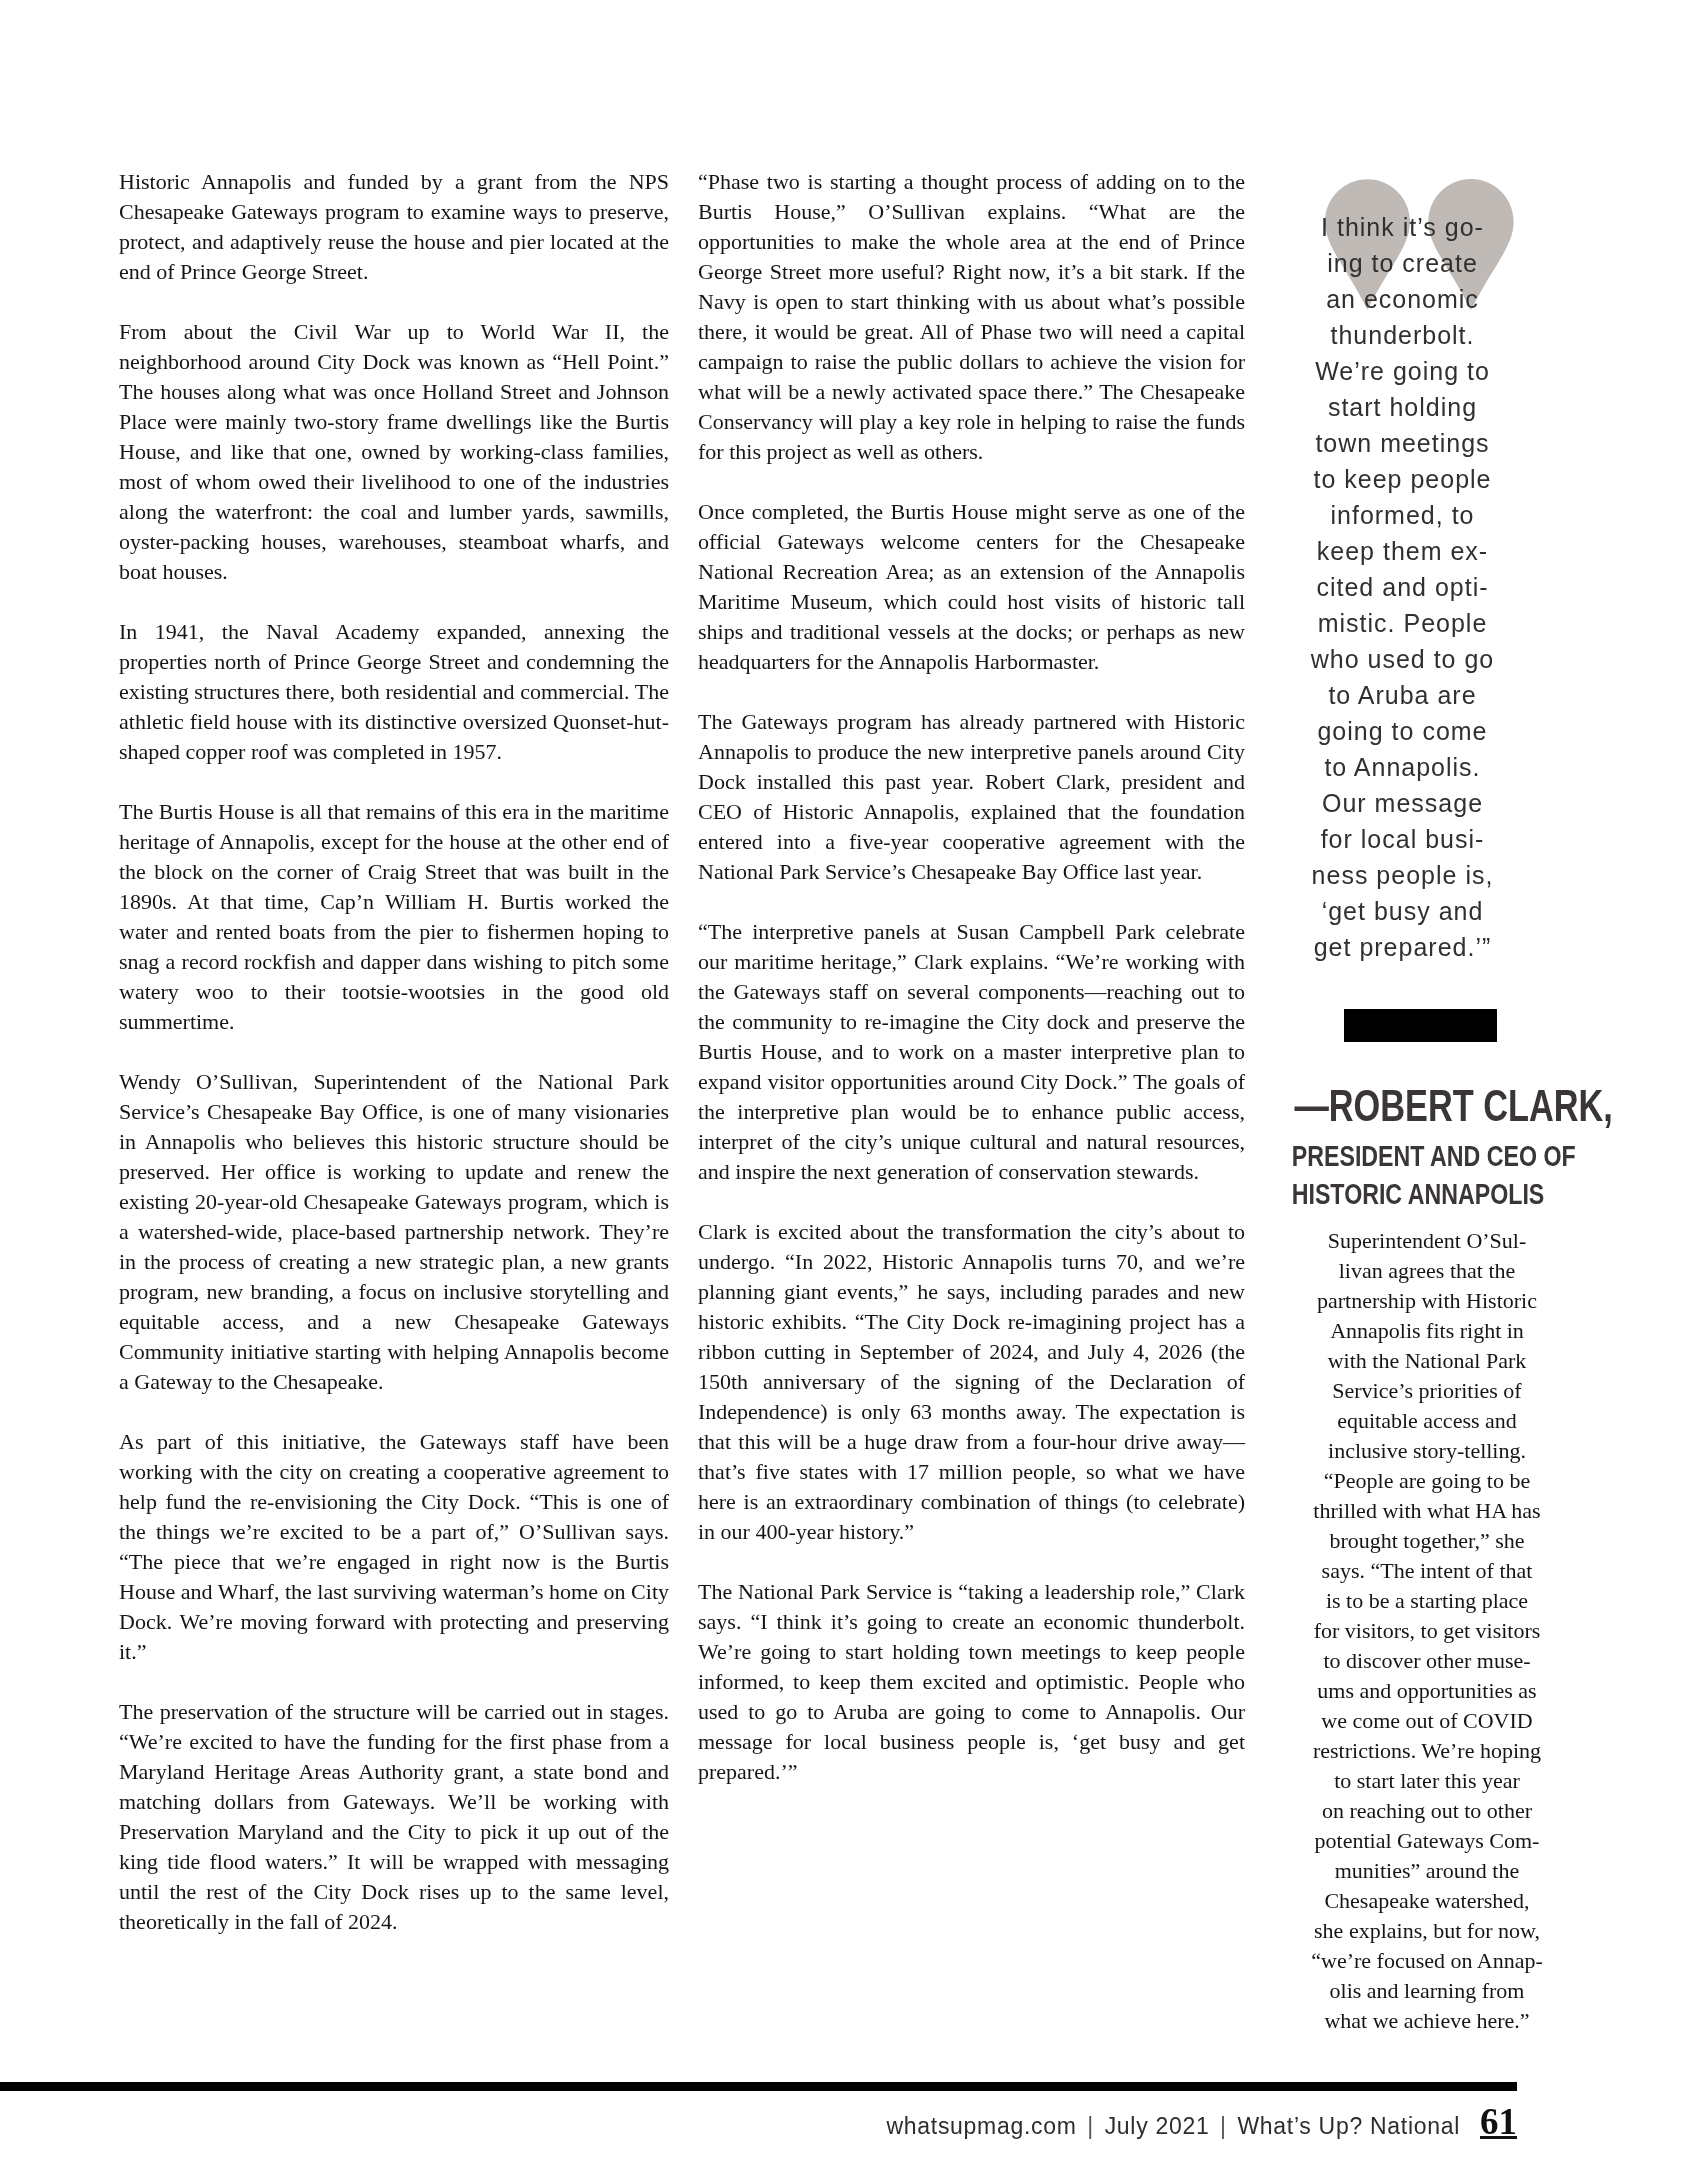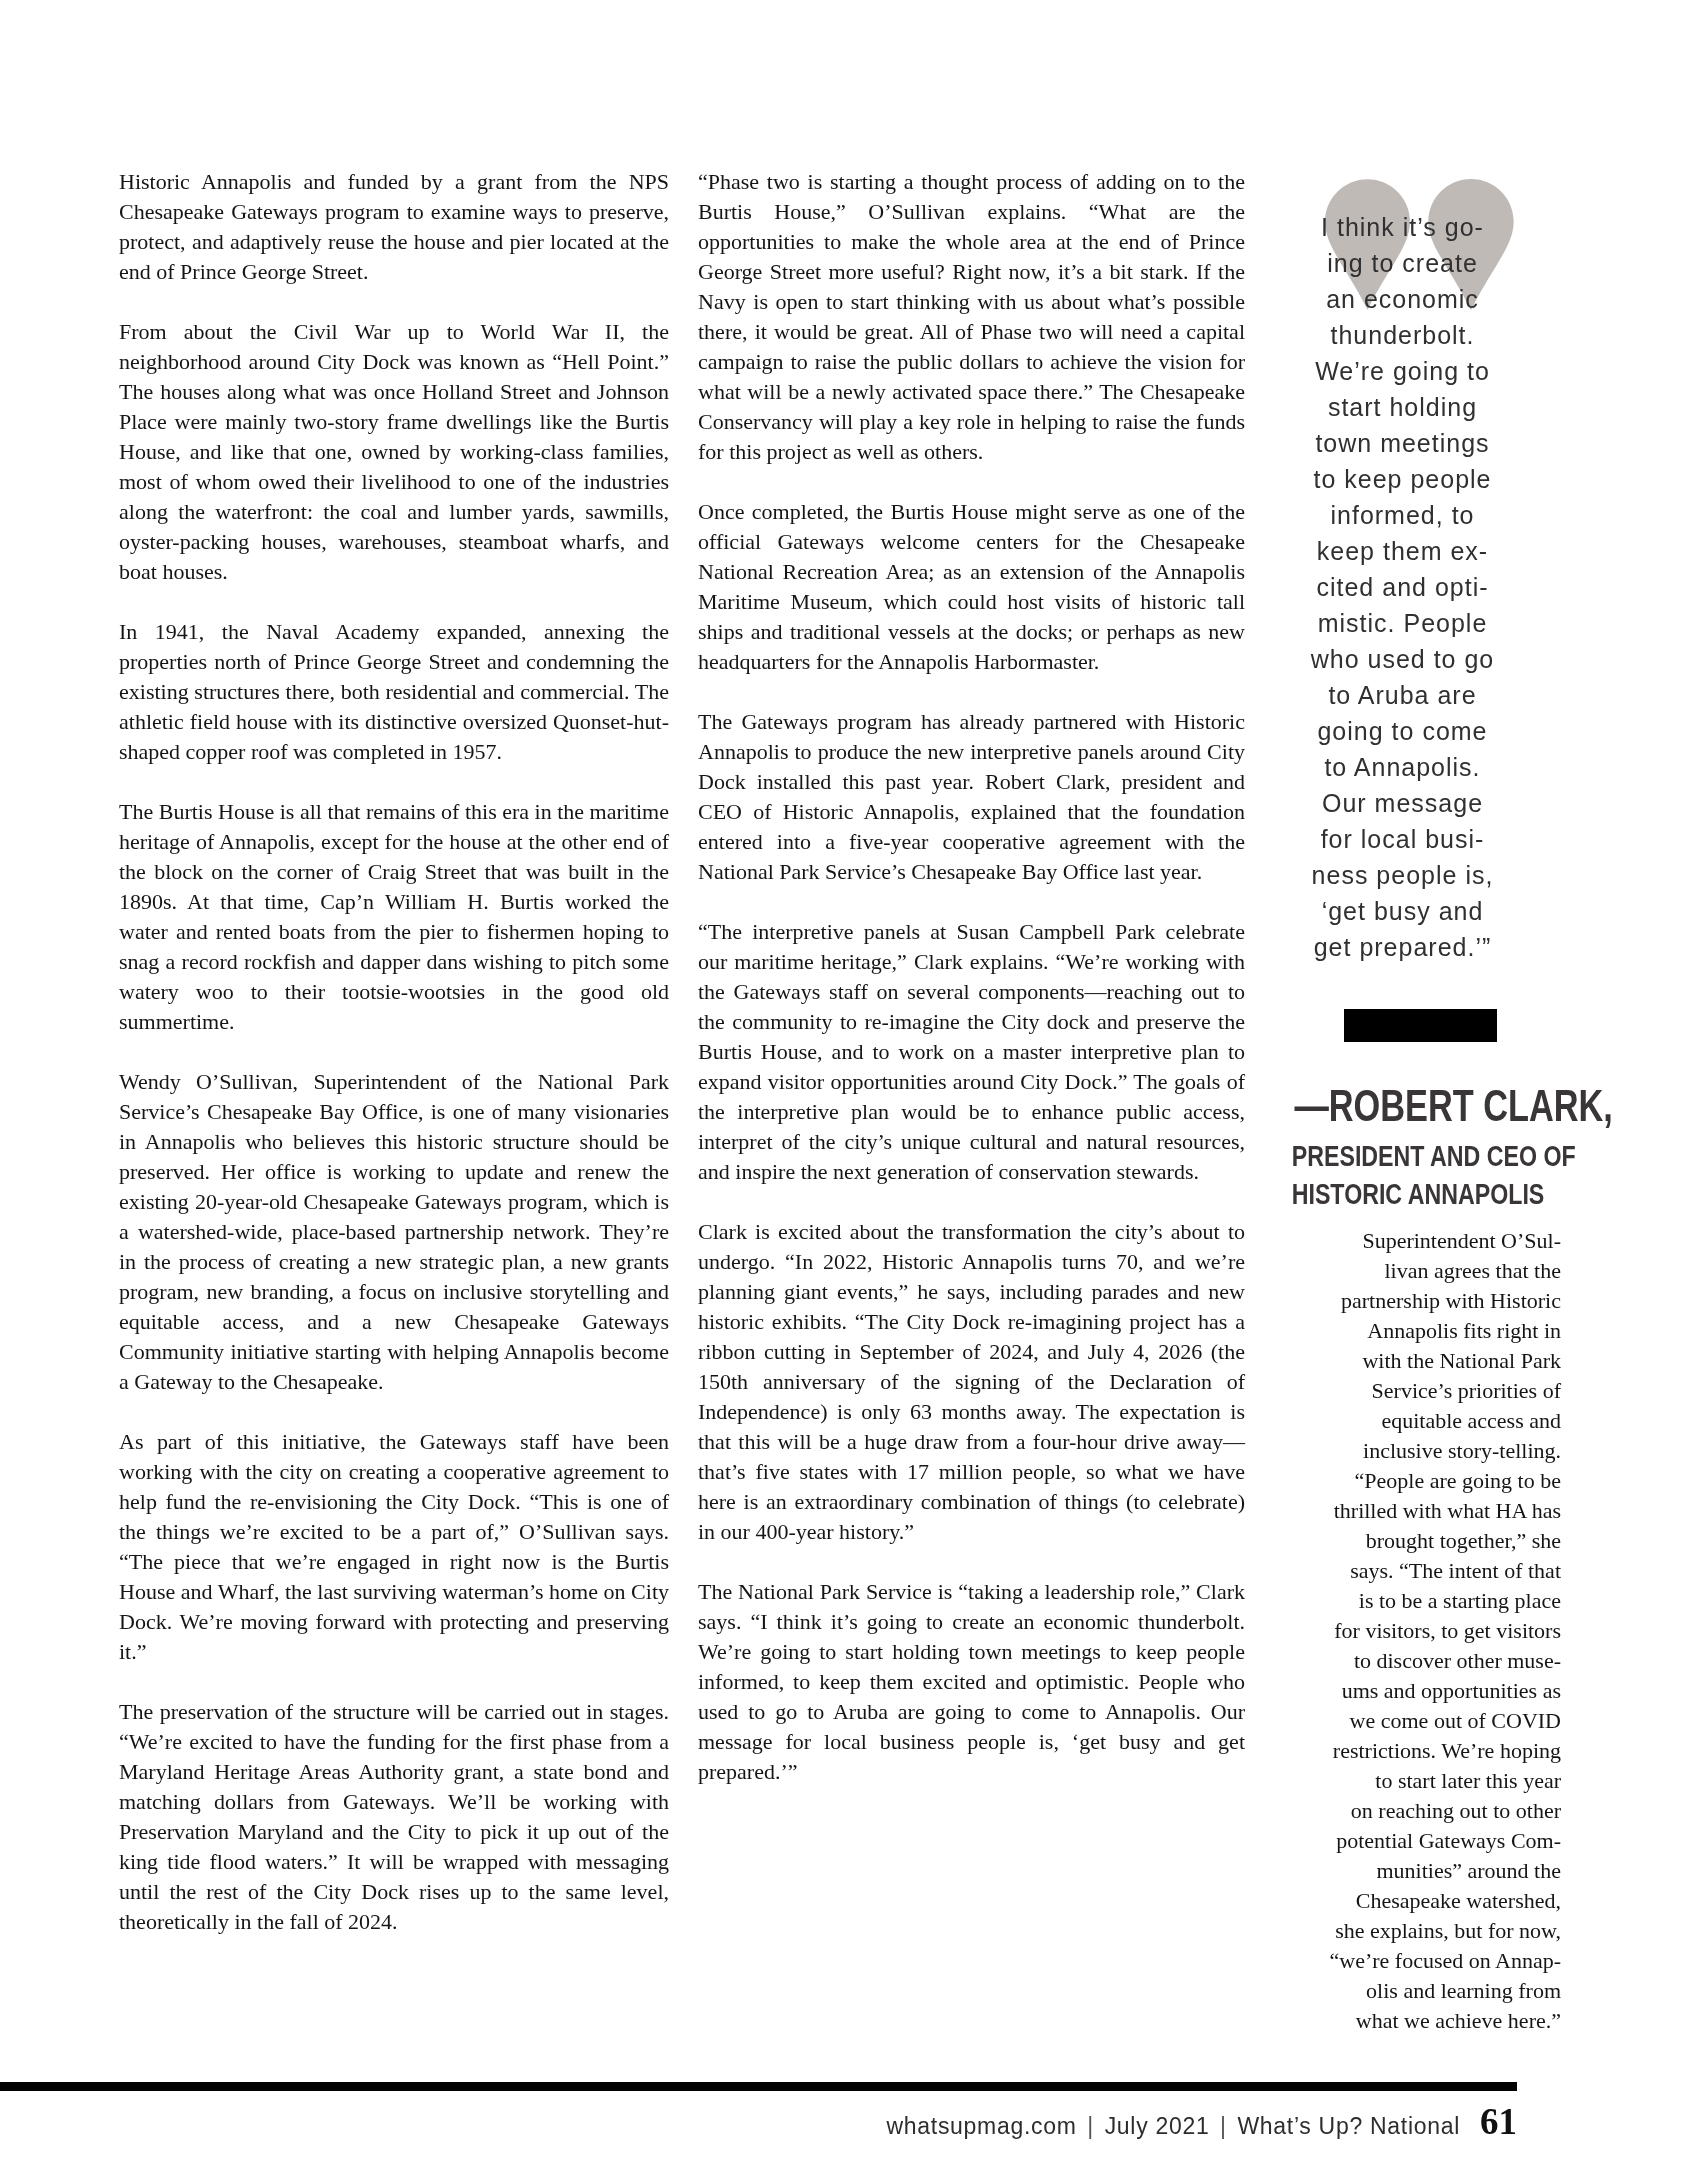--- a/index.html
+++ b/index.html
@@ -21,21 +21,21 @@
   }
   .bodycol p{margin:0 0 30px 0;}
   .bodycol p:last-child{margin-bottom:0;}
   .col-1{left:119px;width:550px;}
   .col-2{left:698px;width:547px;}
   
   .col-3{
     position:absolute;left:1293px;top:1226px;width:268px;
     font-family:"Liberation Serif", serif;
     font-size:22px;line-height:30px;color:#151515;
-    white-space:pre-line;text-align:right;
+    white-space:pre-line;text-align:center;
   }
   
   .quote-mark{position:absolute;top:179px;z-index:0;}
   .quote-mark.qm-left{left:1325px;}
   .quote-mark.qm-right{left:1427px;}
   .pull-quote{
     position:absolute;left:1264px;top:209px;width:277px;z-index:1;
     font-family:"Liberation Sans", sans-serif;
     font-weight:200;
     font-size:25px;line-height:36px;
@@ -74,21 +74,21 @@
     text-align:right;
     font-family:"Liberation Sans", sans-serif;
     font-weight:300;
     font-size:23px;color:#2d2d2d;letter-spacing:0.7px;
     line-height:40px;
   }
   .footer .sep{margin:0 10.7px;color:#555;font-weight:300;}
   .footer .pagenum{
     font-family:"Liberation Serif", serif;
     font-weight:700;font-size:37px;color:#111;
-    margin-left:20px;letter-spacing:0;
+    margin-left:20px;letter-spacing:0;text-decoration:underline;
   }
 </style>
 </head>
 <body>
 
 <div class="page">
 
   <section class="bodycol col-1">
     <p>Historic Annapolis and funded by a grant from the NPS Chesapeake Gateways program to examine ways to preserve, protect, and adaptively reuse the house and pier located at the end of Prince George Street.</p>
     <p>From about the Civil War up to World War II, the neighborhood around City Dock was known as “Hell Point.” The houses along what was once Holland Street and Johnson Place were mainly two-story frame dwellings like the Burtis House, and like that one, owned by working-class families, most of whom owed their livelihood to one of the industries along the waterfront: the coal and lumber yards, sawmills, oyster-packing houses, warehouses, steamboat wharfs, and boat houses.</p>

